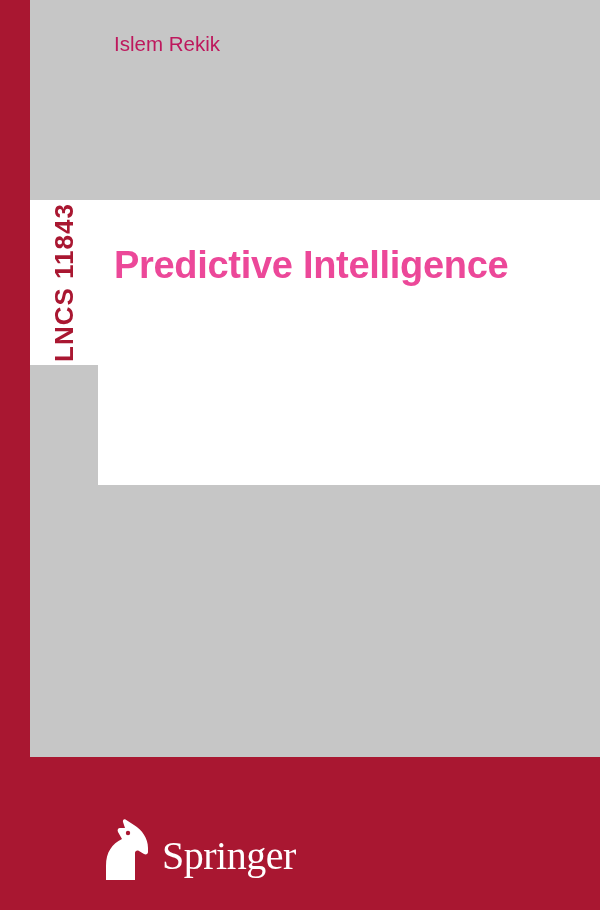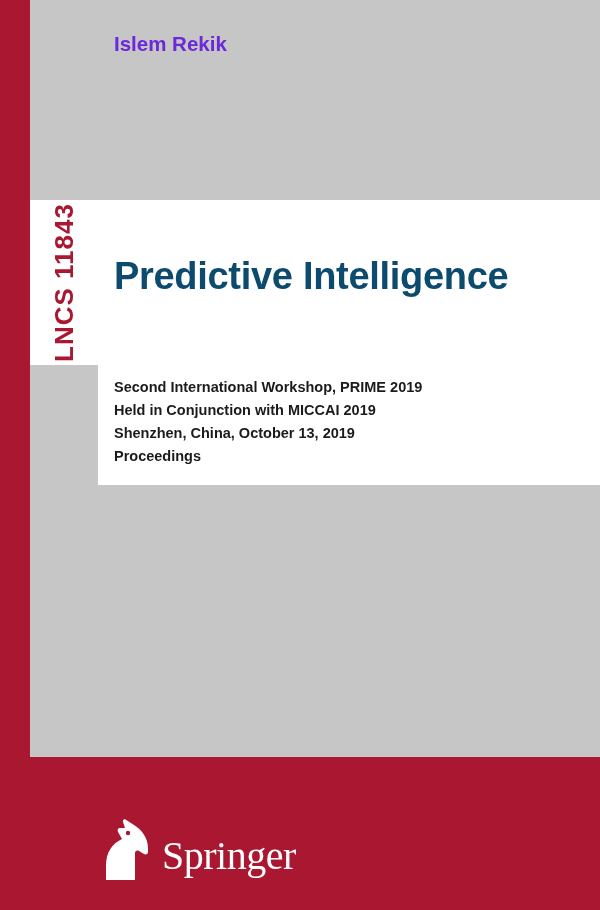--- a/index.html
+++ b/index.html
@@ -62,42 +62,42 @@
     left: 98px;
     top: 0;
     width: 502px;
     height: 200px;
     background: #c6c6c6;
   }
   .editors {
     position: absolute;
     left: 16px;
     top: 28px;
-    color: #6d28d9;
-    font-weight: bold;
+    color: #be185d;
+    font-weight: normal;
     font-size: 20.5px;
     line-height: 31px;
   }
   .editors div {
     white-space: nowrap;
   }
   
   .title-panel {
     position: absolute;
     left: 98px;
     top: 200px;
     width: 502px;
     height: 285px;
     background: #ffffff;
   }
   .main-title {
     position: absolute;
     left: 16px;
-    top: 52px;
-    color: #0c4a6e;
+    top: 41px;
+    color: #ec4899;
     font-weight: bold;
     font-size: 38px;
     line-height: 49px;
     letter-spacing: -0.3px;
   }
   .main-title div {
     white-space: nowrap;
   }
   .subtitle {
     position: absolute;
@@ -167,26 +167,20 @@
 
   <div class="top-area">
     <div class="editors">
       <div>Islem Rekik</div>
     </div>
   </div>
 
   <div class="title-panel">
     <div class="main-title">
       <div>Predictive Intelligence</div>
-    </div>
-    <div class="subtitle">
-      <div>Second International Workshop, PRIME 2019</div>
-      <div>Held in Conjunction with MICCAI 2019</div>
-      <div>Shenzhen, China, October 13, 2019</div>
-      <div>Proceedings</div>
     </div>
   </div>
 
   <div class="body-area"></div>
 
   <div class="bottom-band"></div>
 
   <div class="springer">
     <span class="knight">
       <svg width="62" height="66" viewBox="0 0 62 66" xmlns="http://www.w3.org/2000/svg">

